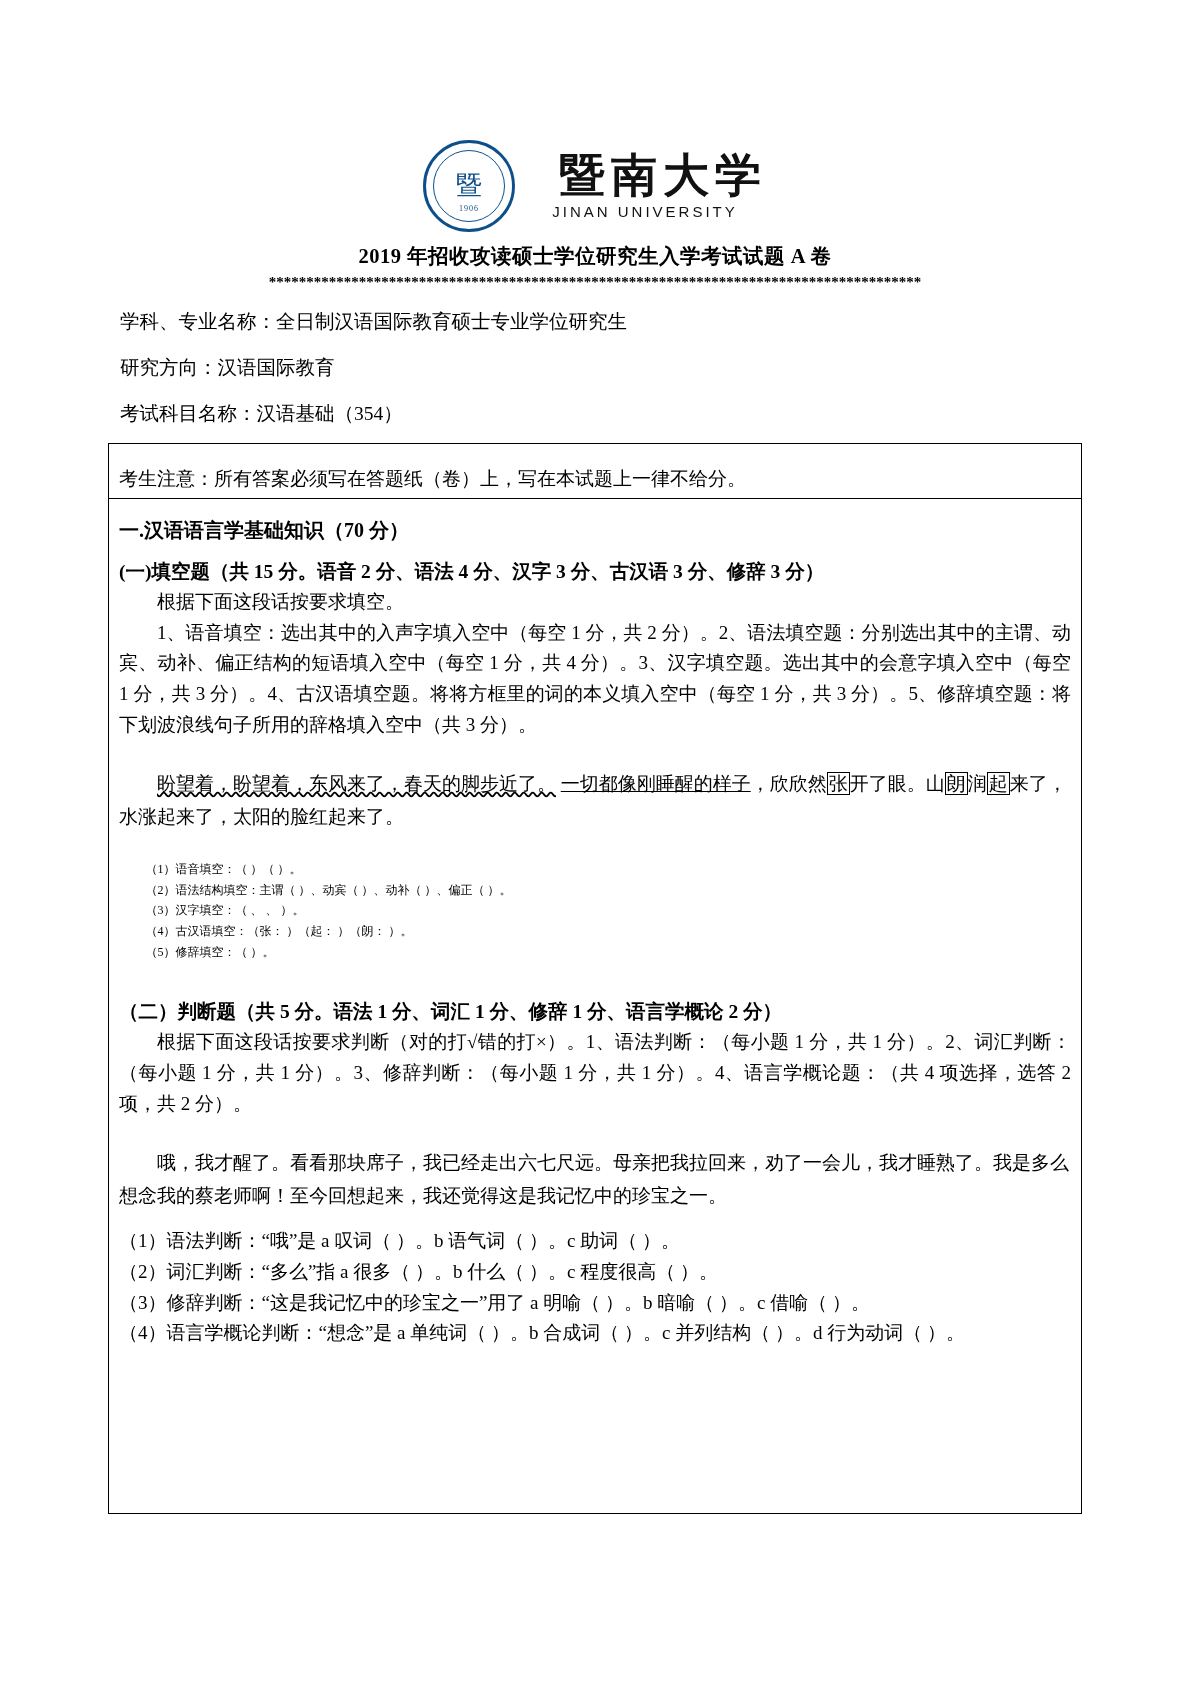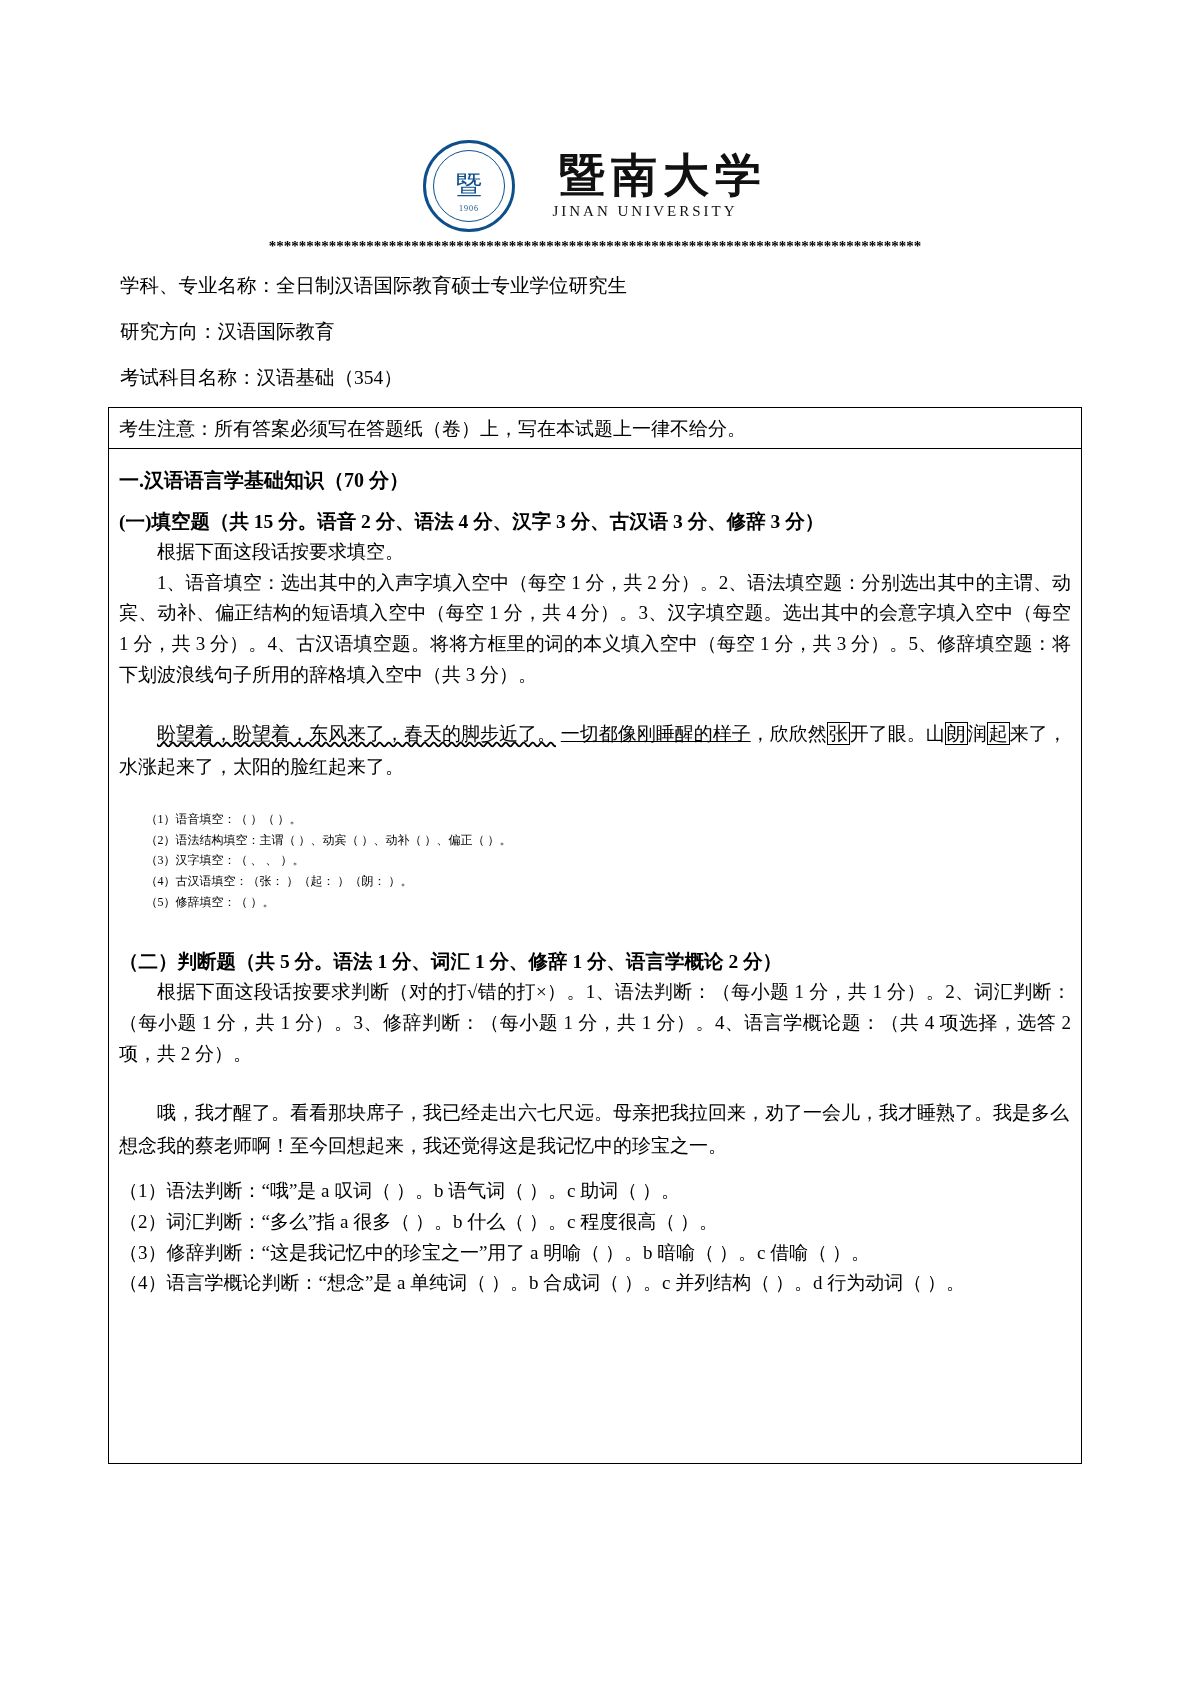--- a/index.html
+++ b/index.html
@@ -76,21 +76,21 @@
   .logo-cn {
     font-family: "Liberation Serif", serif;
     font-size: 46px;
     font-weight: bold;
     letter-spacing: 6px;
     line-height: 1.05;
     color: #111;
     margin-left: 36px;
   }
   .logo-en {
-    font-family: Liberation Serif, serif;
+    font-family: Liberation Sans, sans-serif;
     font-size: 15px;
     letter-spacing: 3px;
     color: #111;
     margin-top: 2px;
   }
 
   .doc-title {
     text-align: center;
     font-size: 20.5px;
     font-weight: bold;
@@ -111,21 +111,21 @@
   .meta-line {
     font-size: 19.5px;
     line-height: 1.75;
     margin: 12px;
   }
 
   
   .notice-box {
     border: 1px solid #000;
     border-bottom: none;
-    padding: 8px 8px 6px 10px;
+    padding: 22px 8px 6px 10px;
     font-size: 19px;
   }
   .content-box {
     border: 1px solid #000;
     border-top: 1px solid #000;
     padding: 16px 10px 18px 10px;
     min-height: 980px;
   }
   .sec-title {
     font-size: 20px;
@@ -177,20 +177,21 @@
       <div class="inner-ring"></div>
       <div class="seal-glyph">暨</div>
       <div class="seal-year">1906</div>
     </div>
     <div class="logo-text">
       <div class="logo-cn">暨南大学</div>
       <div class="logo-en">JINAN UNIVERSITY</div>
     </div>
   </div>
 
+  <div class="doc-title">2019 年招收攻读硕士学位研究生入学考试试题 A 卷</div>
   <div class="star-rule">***************************************************************************************</div>
 
   <div class="meta-line">
     <span>学科、专业名称：</span><span>全日制汉语国际教育硕士专业学位研究生</span>
   </div>
   <div class="meta-line">
     <span>研究方向：</span><span>汉语国际教育</span>
   </div>
   <div class="meta-line">
     <span>考试科目名称：</span><span>汉语基础（354）</span>

